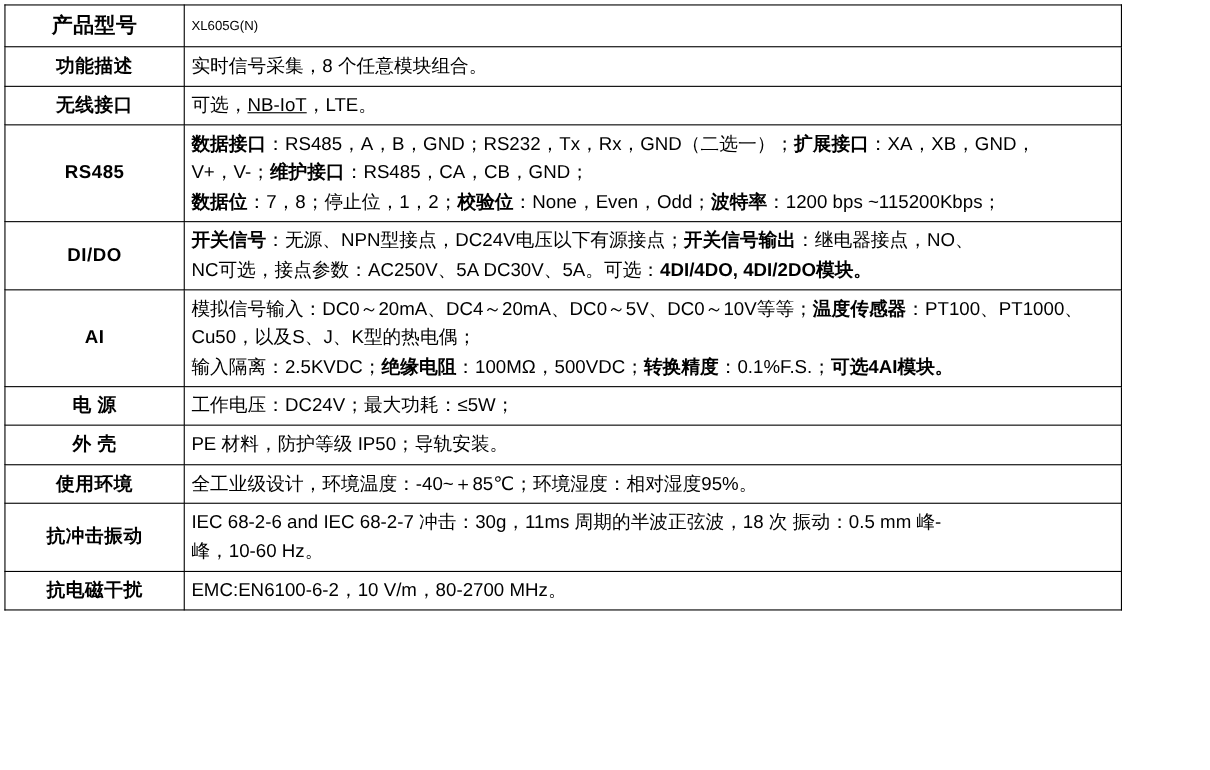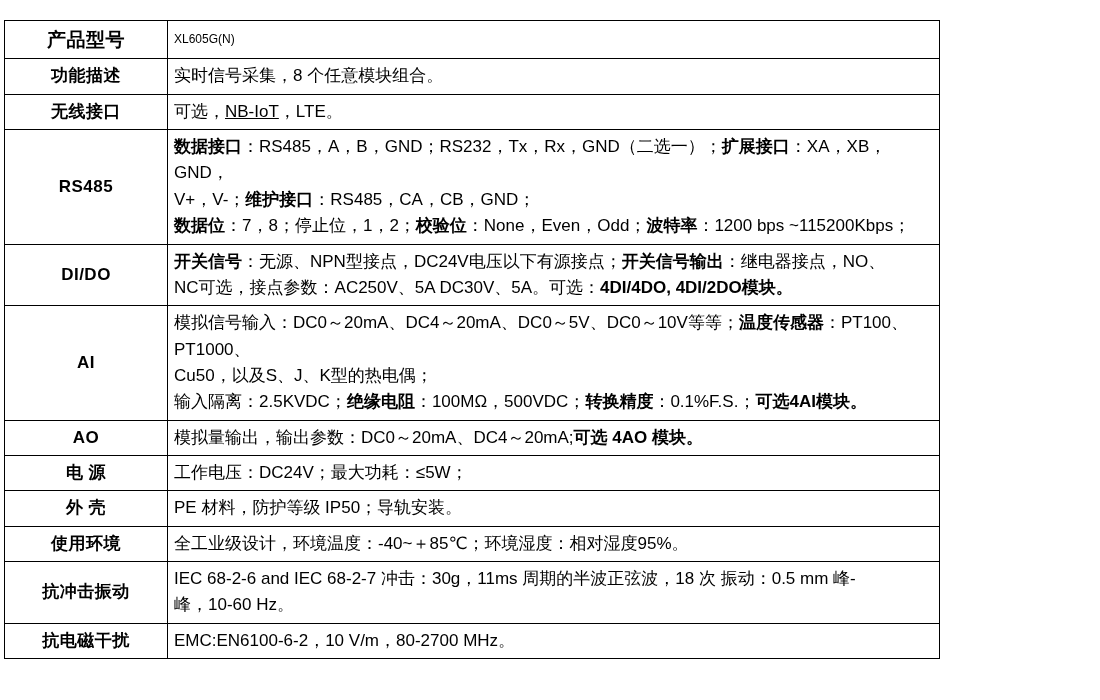--- a/index.html
+++ b/index.html
@@ -9,22 +9,22 @@
   }
   body {
     width: 1100px;
     height: 700px;
     font-family: "Liberation Sans", "DejaVu Sans", sans-serif;
     color: #000000;
     overflow: hidden;
   }
   .spec-table {
     border-collapse: collapse;
-    width: 936px;
-    margin: 20px 0 0 4px;
+    width: 1016px;
+    margin: 4px 0 0 4px;
     table-layout: fixed;
   }
   .spec-table td {
     border: 1px solid #000000;
     vertical-align: middle;
     padding: 4px 6px;
     font-size: 17px;
     line-height: 1.55;
   }
   .label-cell {
@@ -84,26 +84,20 @@
       </tr>
       <tr>
         <td class="label-cell">AI</td>
         <td class="value-cell">
           <p><span>模拟信号输入：DC0～20mA、DC4～20mA、DC0～5V、DC0～10V等等；</span><span style="font-weight: bold;">温度传感器</span><span>：PT100、PT1000、</span></p>
           <p><span>Cu50，以及S、J、K型的热电偶；</span></p>
           <p><span style="font-weight: normal;">输入隔离</span><span>：2.5KVDC；</span><span style="font-weight: bold;">绝缘电阻</span><span>：100MΩ，500VDC；</span><span style="font-weight: bold;">转换精度</span><span>：0.1%F.S.；</span><span style="font-weight: bold;">可选4AI模块。</span></p>
         </td>
       </tr>
       <tr>
-        <td class="label-cell">AO</td>
-        <td class="value-cell">
-          <p><span>模拟量输出，输出参数：DC0～20mA、DC4～20mA;</span><span style="font-weight: bold;">可选 4AO 模块。</span></p>
-        </td>
-      </tr>
-      <tr>
         <td class="label-cell">电 源</td>
         <td class="value-cell">
           <p><span>工作电压：DC24V；最大功耗：≤5W；</span></p>
         </td>
       </tr>
       <tr>
         <td class="label-cell">外 壳</td>
         <td class="value-cell">
           <p><span>PE 材料，防护等级 IP50；导轨安装。</span></p>
         </td>

